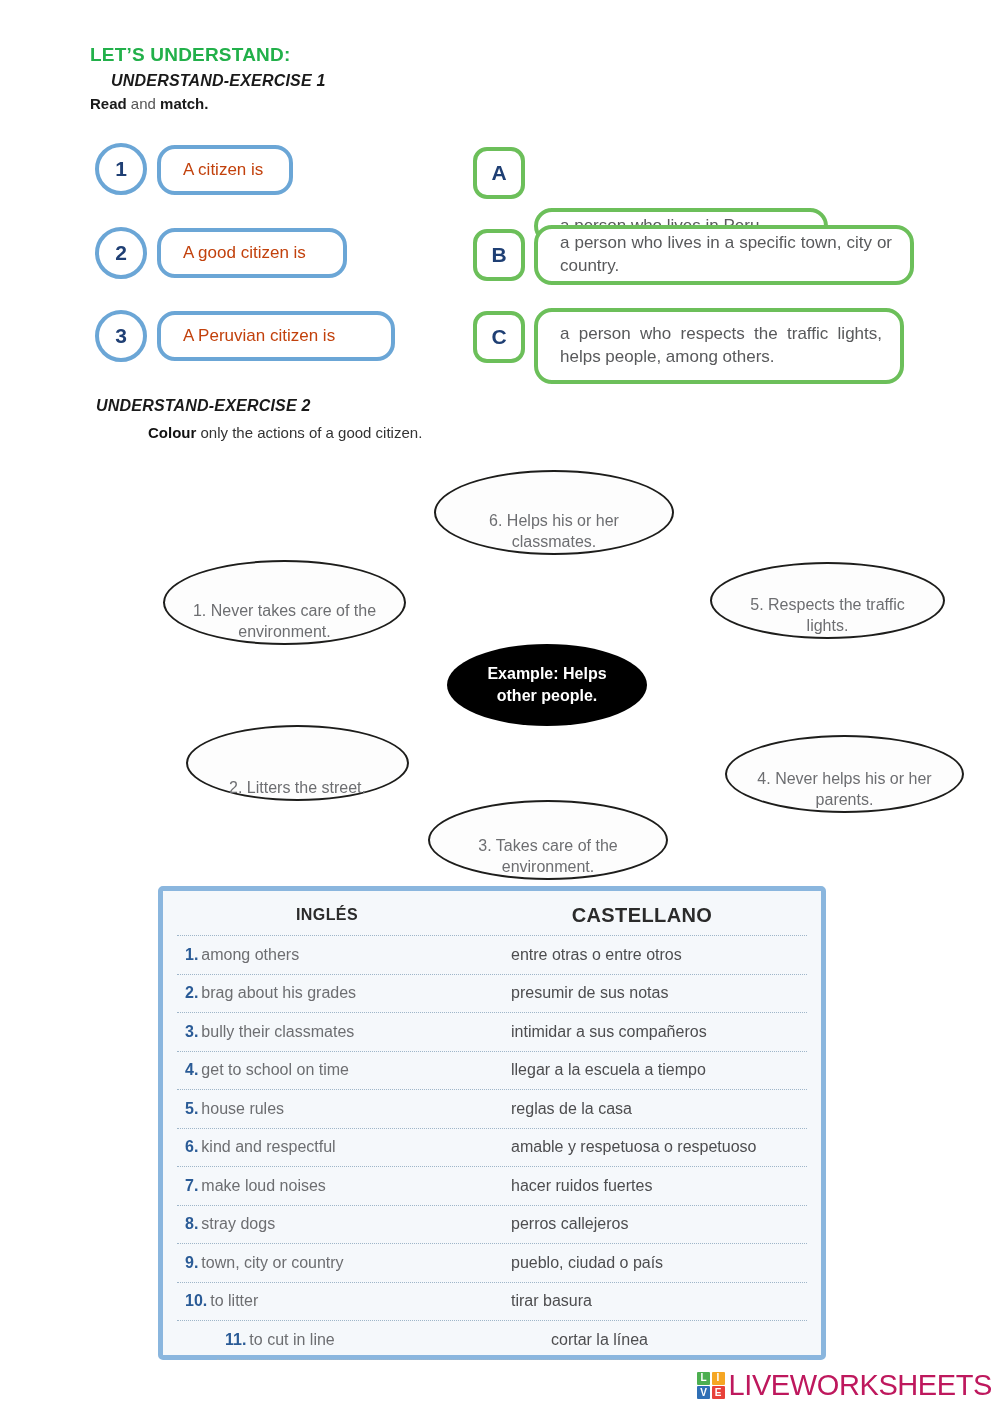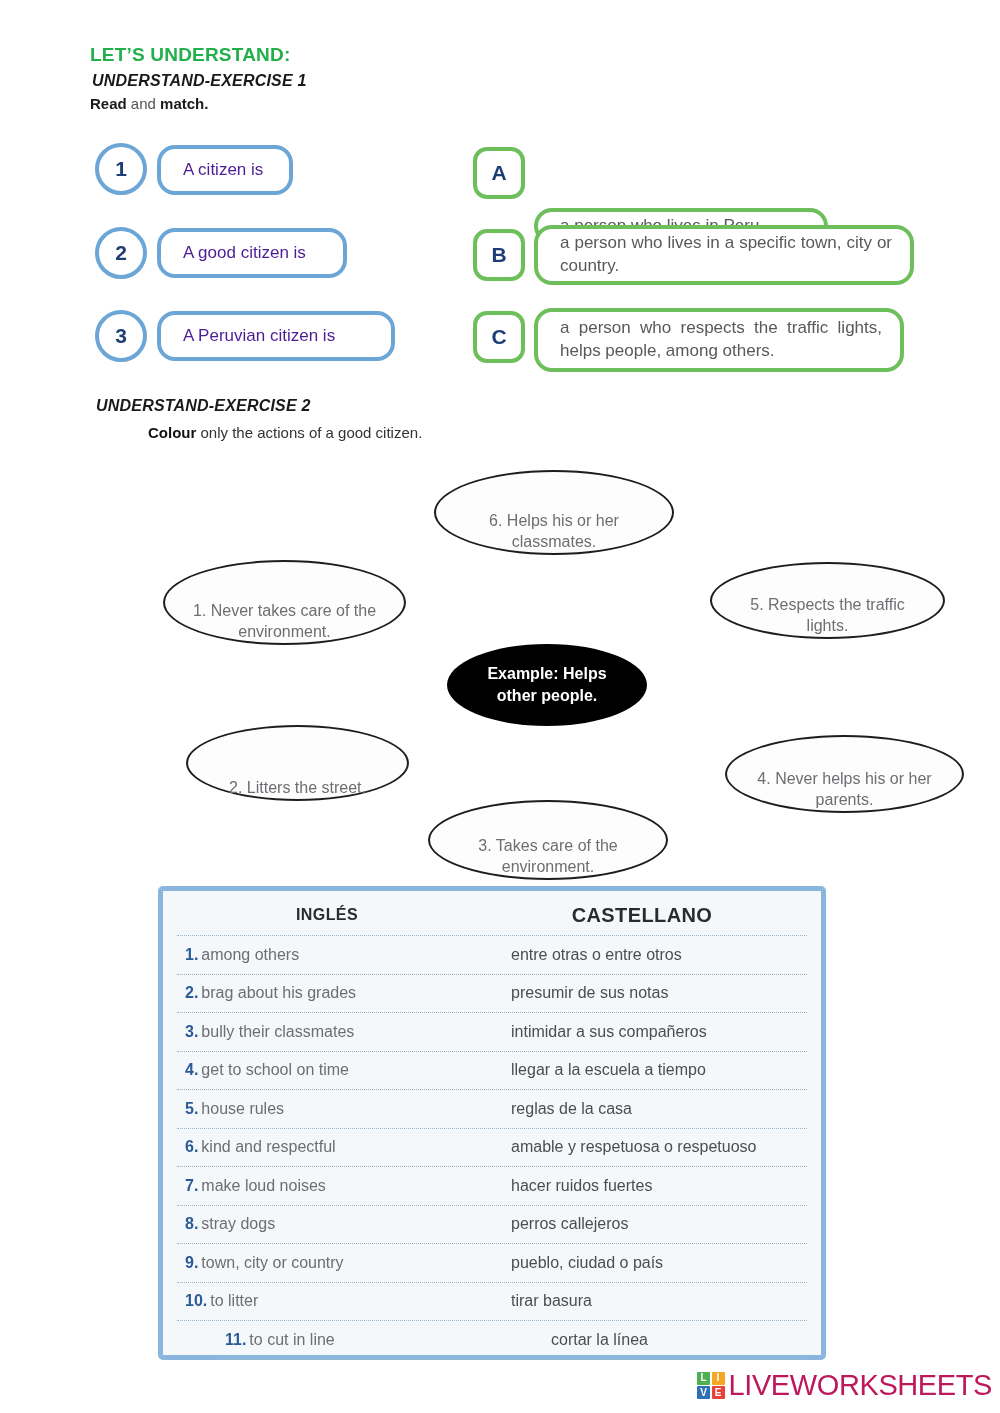--- a/index.html
+++ b/index.html
@@ -21,21 +21,21 @@
   .title-green {
     position: absolute;
     left: 90px; top: 44px;
     font-size: 19px;
     font-weight: bold;
     color: #22b04a;
     letter-spacing: 0.2px;
   }
   .ex1-title {
     position: absolute;
-    left: 92px; top: 72px;
+    left: 111px; top: 72px;
     font-size: 16px;
     font-weight: bold;
     font-style: italic;
     color: #1a1a1a;
     letter-spacing: 0.2px;
   }
   .read-match {
     position: absolute;
     left: 90px; top: 95px;
     font-size: 15px;
@@ -75,21 +75,21 @@
   }
   .match-box-left {
     position: absolute;
     border: 4px solid #6ba6d6;
     border-radius: 18px;
     background: #fff;
     box-sizing: border-box;
     display: flex; align-items: center;
     padding-left: 22px;
     font-size: 17px;
-    color: #4c1d95;
+    color: #c2410c;
     z-index: 2;
   }
 
   
   .match-letter {
     position: absolute;
     width: 52px; height: 52px;
     border-radius: 14px;
     border: 4px solid #6cbf5a;
     background: #fff;
@@ -242,21 +242,21 @@
   <div class="match-letter" style="left:473px; top:229px;">
       <span>B</span>
     </div>
   <div class="match-box-right two-line" style="left:534px; top:225px; width:380px; height:60px;justify-content:center;">
       <span>a person who lives in a specific town, city or country.</span>
     </div>
 
   <div class="match-letter" style="left:473px; top:311px;">
       <span>C</span>
     </div>
-  <div class="match-box-right two-line" style="left:534px; top:308px; width:370px; height:64px;">
+  <div class="match-box-right two-line" style="left:534px; top:308px; width:370px; height:76px;">
       <span>a person who respects the traffic lights, helps people, among others.</span>
     </div>
 
   <div class="ex2-title">UNDERSTAND-EXERCISE 2</div>
   <div class="ex2-sub"><b>Colour</b><span> only the actions of a good citizen.</span></div>
 
   <div class="bubble" style="left:434px; top:470px; width:240px; height:85px; padding:0 26px;">
       <span>6. Helps his or her classmates.</span>
     </div>
 

